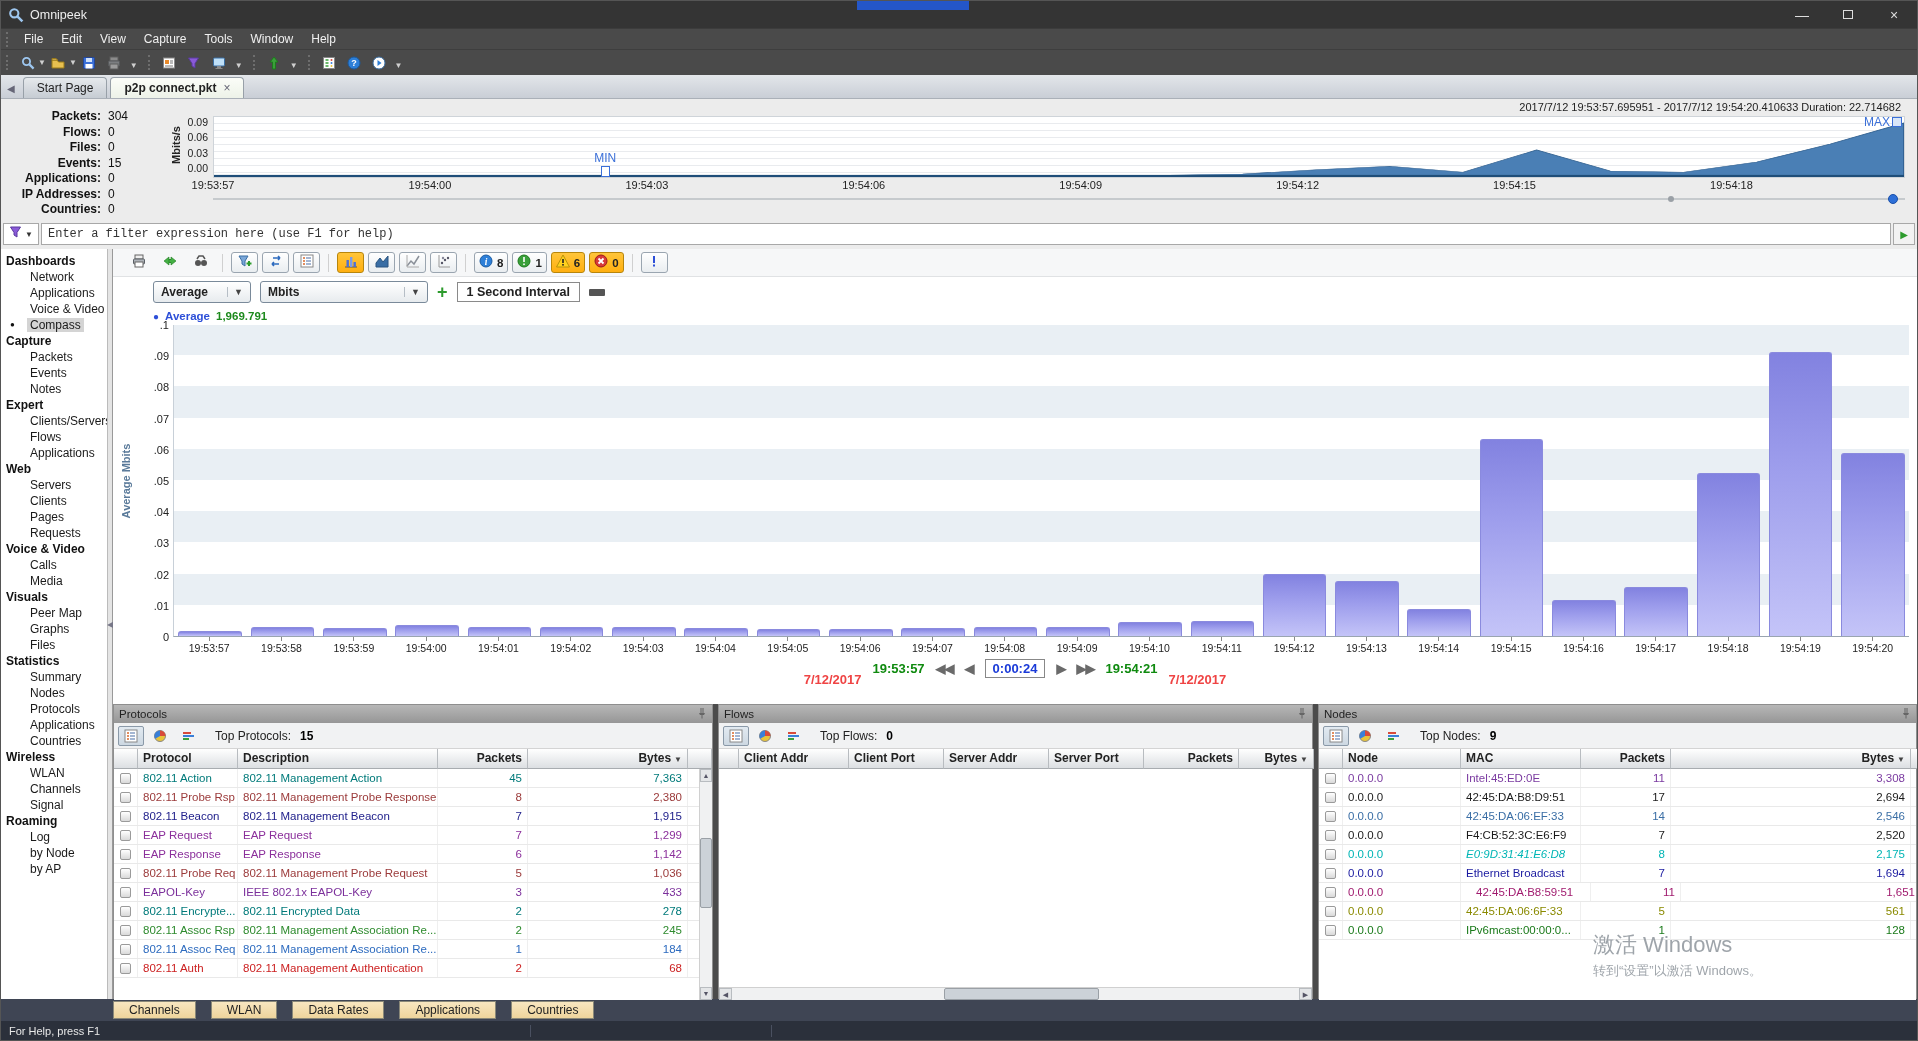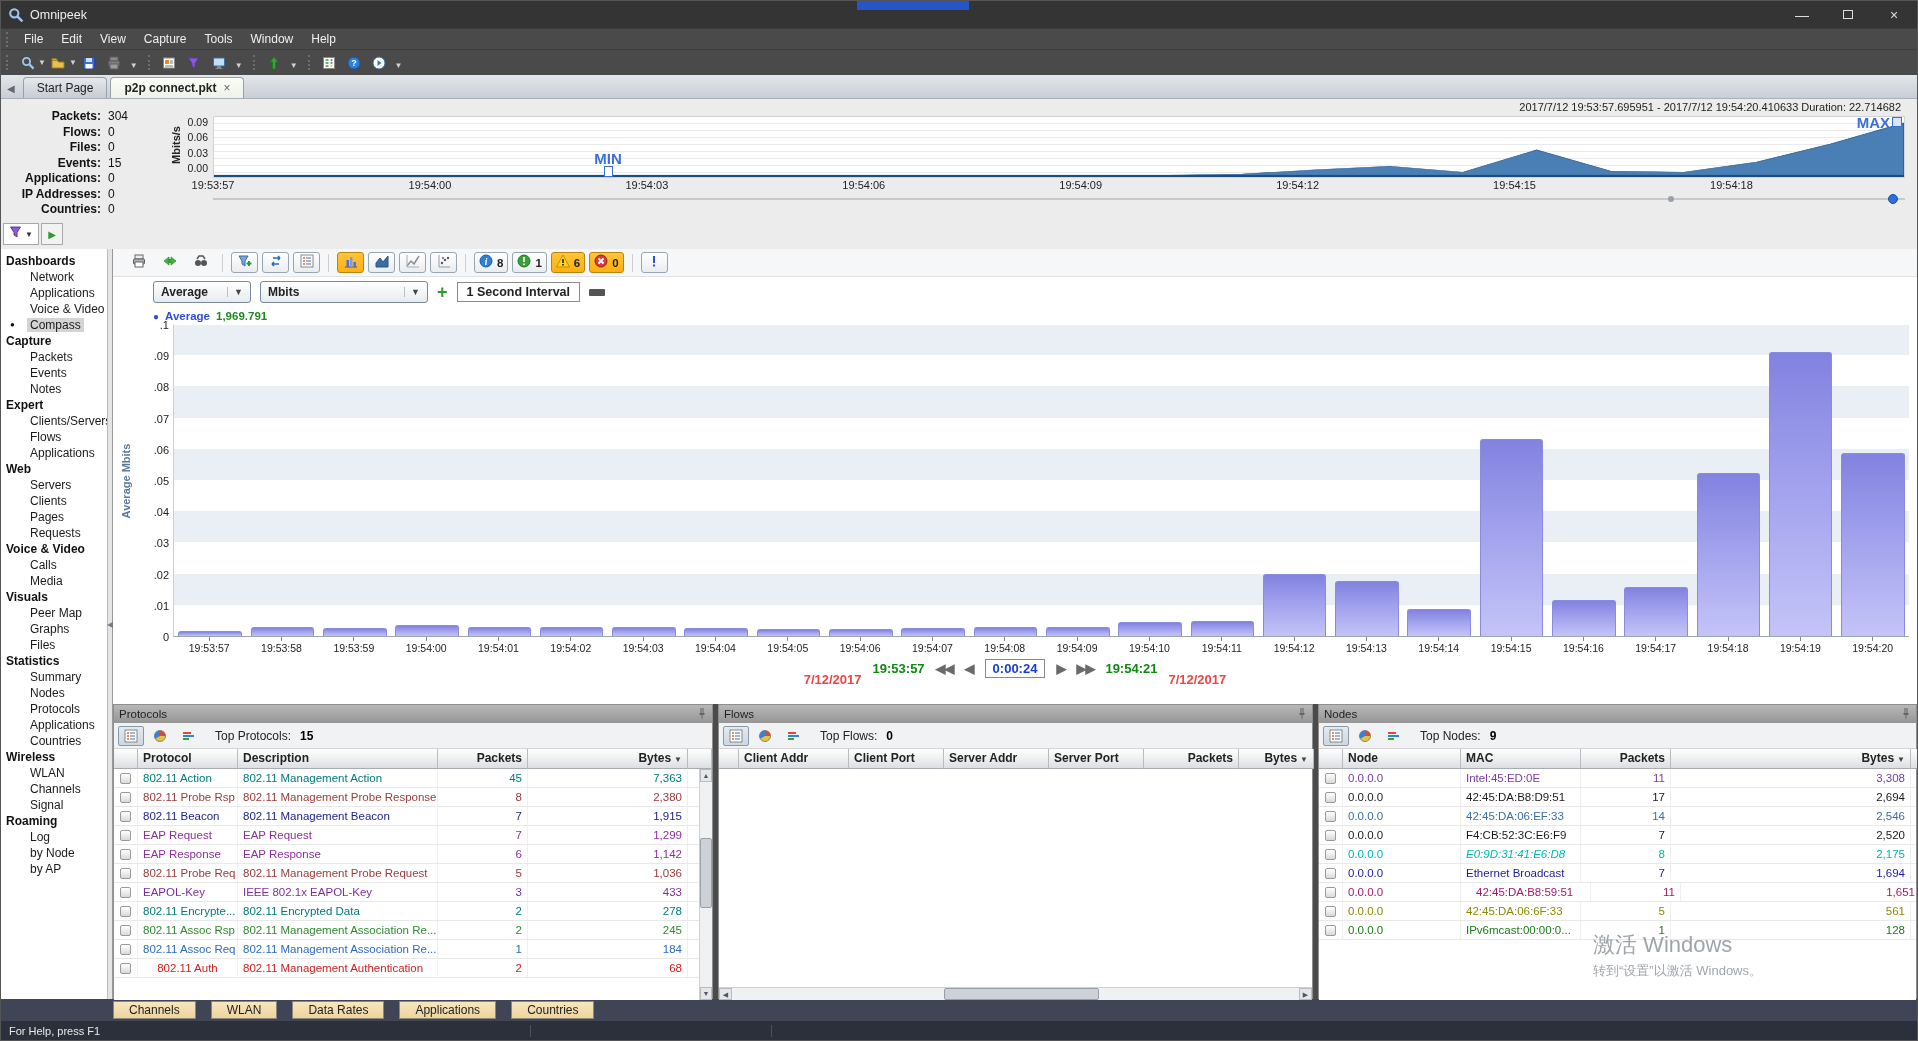--- a/index.html
+++ b/index.html
@@ -40,21 +40,21 @@
 .st-val { padding-left:7px; }
 .ovwrap { flex:1; display:flex; flex-direction:column; padding-right:12px; }
 .ovrange { height:15px; text-align:right; font-size:11px; color:#222; padding-right:4px; }
 .ovmid { display:flex; height:62px; }
 .ovy { width:54px; position:relative; flex:none; }
 .ovytitle { position:absolute; left:-2px; top:50%; transform:rotate(-90deg) translateX(8px); transform-origin:center; font-size:11px; font-weight:bold; color:#222; }
 .ovyt { position:absolute; right:5px; font-size:10.5px; color:#222; }
 .ovplot { flex:1; position:relative; background:#fff; background-image:repeating-linear-gradient(to bottom,#fff 0 6px,#e9ebee 6px 7px); border:1px solid #cfd4d9; }
 .ovplot svg { position:absolute; inset:0; width:100%; height:100%; }
 .ovmin { position:absolute; bottom:-4px; text-align:center; }
-.ovmin .mlab,.ovmax .mlab { font-size:15px; font-weight:bold; color:#3a6fd8; display:block; line-height:9px; }
+.ovmin .mlab,.ovmax .mlab { font-size:12px; font-weight:normal; color:#3a6fd8; display:block; line-height:9px; }
 .ovmin .mbox { display:inline-block; width:9px; height:11px; border:1.5px solid #3a6fd8; background:#fff; }
 .ovmax { position:absolute; top:0; right:2px; display:flex; align-items:center; gap:2px; }
 .ovmax .mbox { width:10px; height:10px; border:1.5px solid #3a6fd8; background:#d8e6f8; display:inline-block; }
 .ovx { height:15px; position:relative; margin-left:54px; }
 .ovxt { position:absolute; top:1px; transform:translateX(-50%); font-size:11px; color:#222; }
 .ovslider { height:12px; margin-left:54px; position:relative; }
 .ovtrack { position:absolute; left:0; right:0; top:5px; height:2px; background:#c6cacd; }
 .ovdot { position:absolute; left:86%; top:3px; width:6px; height:6px; border-radius:50%; background:#9aa0a6; }
 .ovhandle { position:absolute; left:99%; top:1px; width:10px; height:10px; border-radius:50%; background:#2d6fd8; border:1px solid #1a4fa8; }
 
@@ -366,20 +366,21 @@
     </div>
   </div>
 
   <div class="filterrow">
     <span class="f-funnel">
         <span><svg width="14" height="14" viewBox="0 0 14 14">
             <path d="M1.5 2h10L8 7.5V12l-3-2V7.5z" fill="#8a5ad8" stroke="#5a3aa0"></path>
           </svg></span>
         <span class="fa">▼</span>
       </span>
+    <input class="f-input" placeholder="Enter a filter expression here (use F1 for help)" style="">
     <span class="f-go">▶</span>
   </div>
 
   <div class="mainrow">
     <div class="sidebar" id="sidebar">
         <div class="sb-h">Dashboards</div>
         <div class="sb-i"><span class="sb-lab">Network</span></div>
         <div class="sb-i"><span class="sb-lab">Applications</span></div>
         <div class="sb-i"><span class="sb-lab">Voice &amp; Video</span></div>
         <div class="sb-i sel"><span class="sb-bullet">●</span><span class="sb-lab">Compass</span></div>
@@ -820,21 +821,21 @@
                   </span>
                   <span class="pcell" style="width: 100px; flex: 0 0 auto; color: rgb(45, 107, 191);">802.11 Assoc Req</span>
                   <span class="pcell" style="width: 200px; flex: 0 0 auto; color: rgb(45, 107, 191);">802.11 Management Association Re...</span>
                   <span class="pcell r" style="width: 90px; flex: 0 0 auto; color: rgb(45, 107, 191);">1</span>
                   <span class="pcell r" style="width: 160px; flex: 0 0 auto; color: rgb(45, 107, 191);">184</span>
                 </div>
                 <div class="prow">
                   <span class="cbcell" style="width: 24px; flex: 0 0 auto;">
                     <span class="cbx"></span>
                   </span>
-                  <span class="pcell" style="width: 100px; flex: 0 0 auto; color: rgb(204, 34, 34); text-align: center;">802.11 Auth</span>
+                  <span class="pcell" style="width: 100px; flex: 0 0 auto; color: rgb(204, 34, 34);">802.11 Auth</span>
                   <span class="pcell" style="width: 200px; flex: 0 0 auto; color: rgb(204, 34, 34);">802.11 Management Authentication</span>
                   <span class="pcell r" style="width: 90px; flex: 0 0 auto; color: rgb(204, 34, 34);">2</span>
                   <span class="pcell r" style="width: 160px; flex: 0 0 auto; color: rgb(204, 34, 34);">68</span>
                 </div>
               </div>
             <div class="vscroll">
               <span class="vs-up">▲</span>
               <span class="vs-thumb"></span>
               <span class="vs-dn">▼</span>
             </div>

